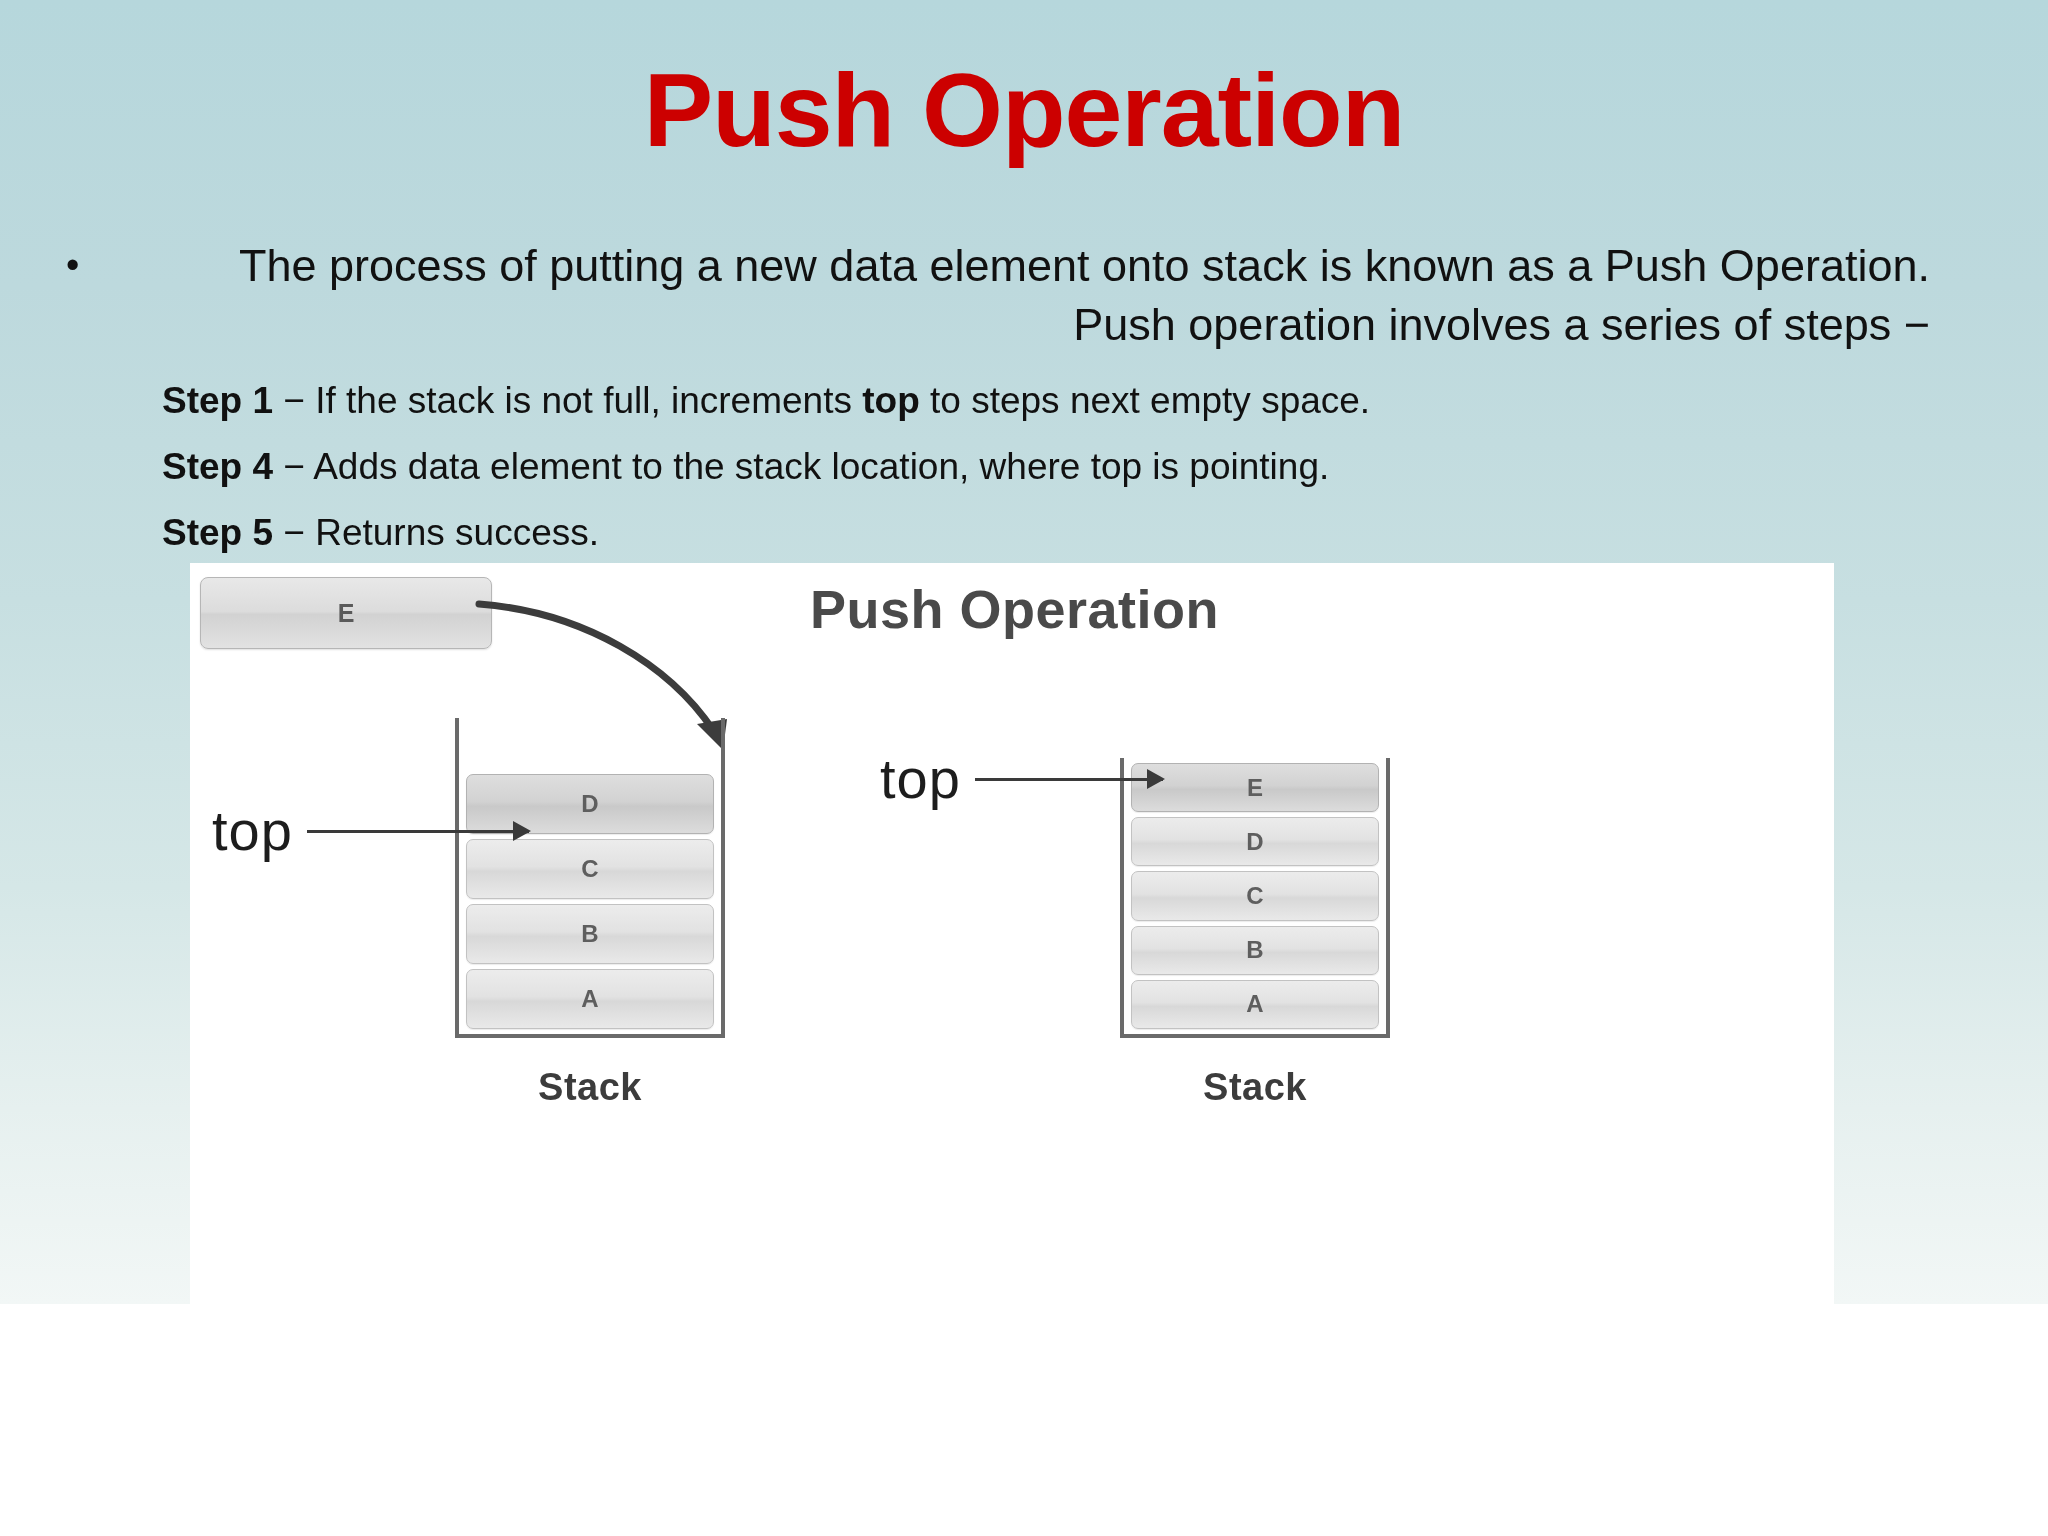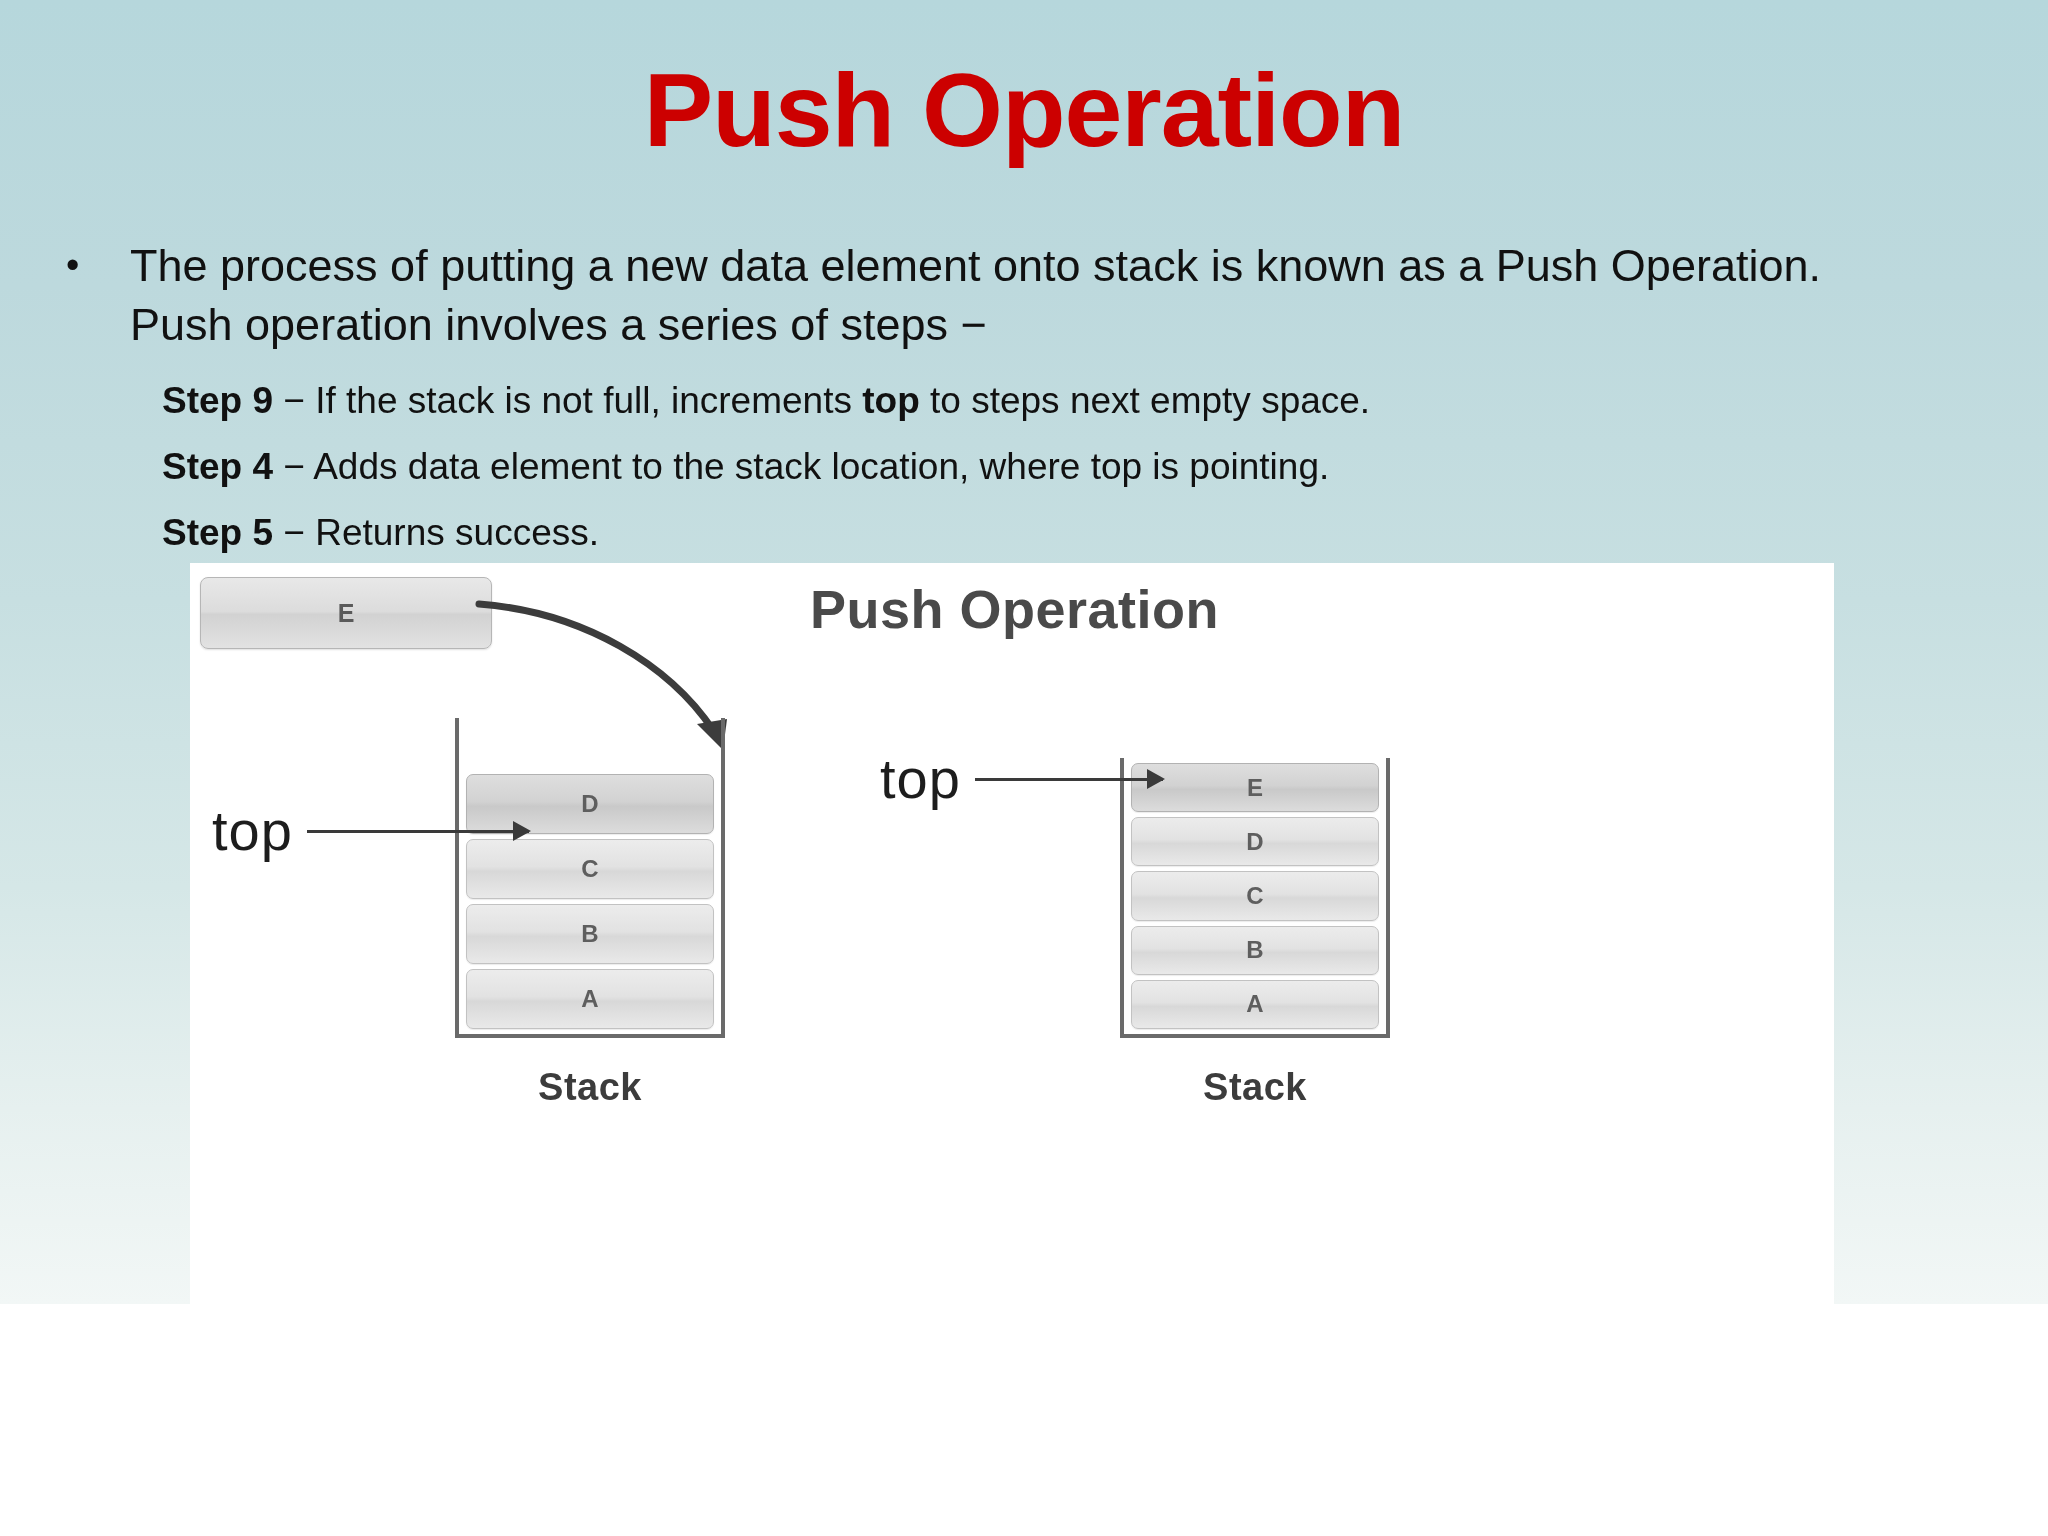--- a/index.html
+++ b/index.html
@@ -56,20 +56,21 @@
     text-align: left;
     padding-left: 14px;
     box-sizing: border-box;
     color: #111111;
   }
   .bullet-text {
     font-size: 45px;
     line-height: 59px;
     color: #111111;
     max-width: 1800px;
+    text-align: right;
   }
 
   #steps {
     margin-top: 14px;
     padding-left: 110px;
   }
   .step-line {
     font-size: 37px;
     line-height: 66px;
     color: #111111;
@@ -219,21 +220,21 @@
     <div class="bullet-row">
       <div class="bullet-mark">•</div>
       <div class="bullet-text">The process of putting a new data element onto stack is known as a Push Operation. Push operation involves a series of steps −</div>
     </div>
 
     <div id="steps">
 
 
 
       <div class="step-line">
-        <b>Step 9</b>
+        <b>Step 1</b>
         <span>−</span>
         <span>If the stack is not full, increments </span><b>top</b><span> to steps next empty space.</span>
       </div>
 
       <div class="step-line">
         <b>Step 4</b>
         <span>−</span>
         <span>Adds data element to the stack location, where top is pointing.</span>
       </div>
 

